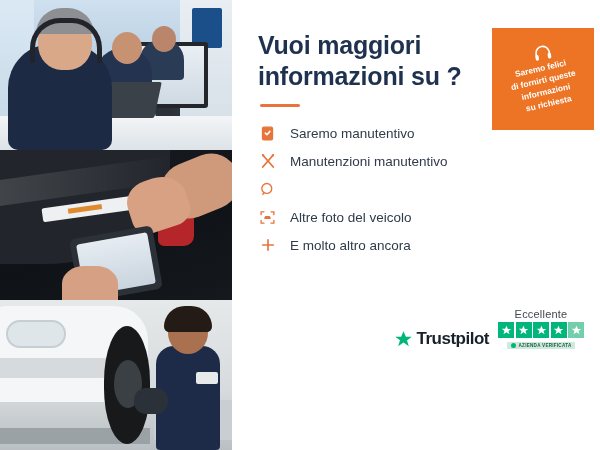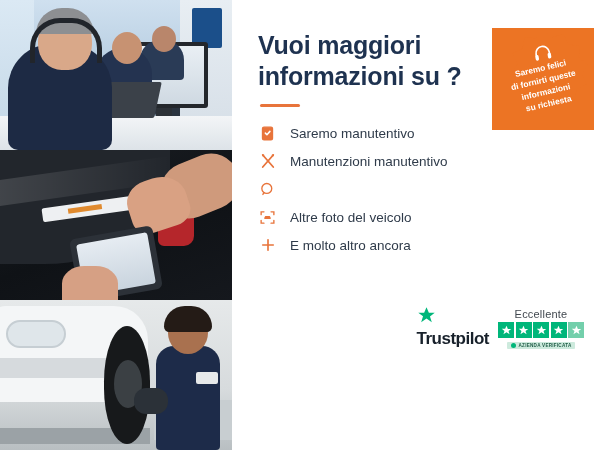--- a/index.html
+++ b/index.html
@@ -75,21 +75,21 @@
   .list li{display:flex;align-items:center;gap:13px;height:28px;}
   .ico{width:19px;height:19px;flex:0 0 19px;display:flex;align-items:center;justify-content:center;color:#e8743b;}
   .ico svg{display:block;}
   .litxt{font-size:13.5px;color:#2f3b4a;}
 
   .phone{margin-top:19px;font-size:15.5px;font-weight:bold;color:#1e3250;letter-spacing:-.1px;}
   .sub{margin-top:8px;font-size:12.3px;color:#3b4758;line-height:1.5;}
 
   
   .tp{position:absolute;right:16px;bottom:34px;display:flex;align-items:flex-end;gap:9px;}
-  .tp-logo{display:flex;align-items:flex-start;gap:4px;flex-direction:column;}
+  .tp-logo{display:flex;align-items:flex-end;gap:4px;}
   .tp-word{font-size:17px;font-weight:bold;color:#18212b;letter-spacing:-.5px;}
   .tp-right{display:flex;flex-direction:column;align-items:center;gap:2px;}
   .tp-exc{font-size:11px;color:#41484f;letter-spacing:.2px;text-align:center;}
   .stars{display:flex;gap:1.5px;}
   .st{width:16px;height:16px;background:#00b67a;display:flex;align-items:center;justify-content:center;}
   .st.half{background:#73cfab;}
   .verif{margin-top:2px;background:#cdeadd;border-radius:1px;padding:1px 4px;display:flex;align-items:center;gap:3px;}
   .verif .dot{width:5px;height:5px;border-radius:50%;background:#00b67a;flex:0 0 5px;}
   .verif span{font-size:4.6px;color:#1f5c46;letter-spacing:.25px;font-weight:bold;}
 

